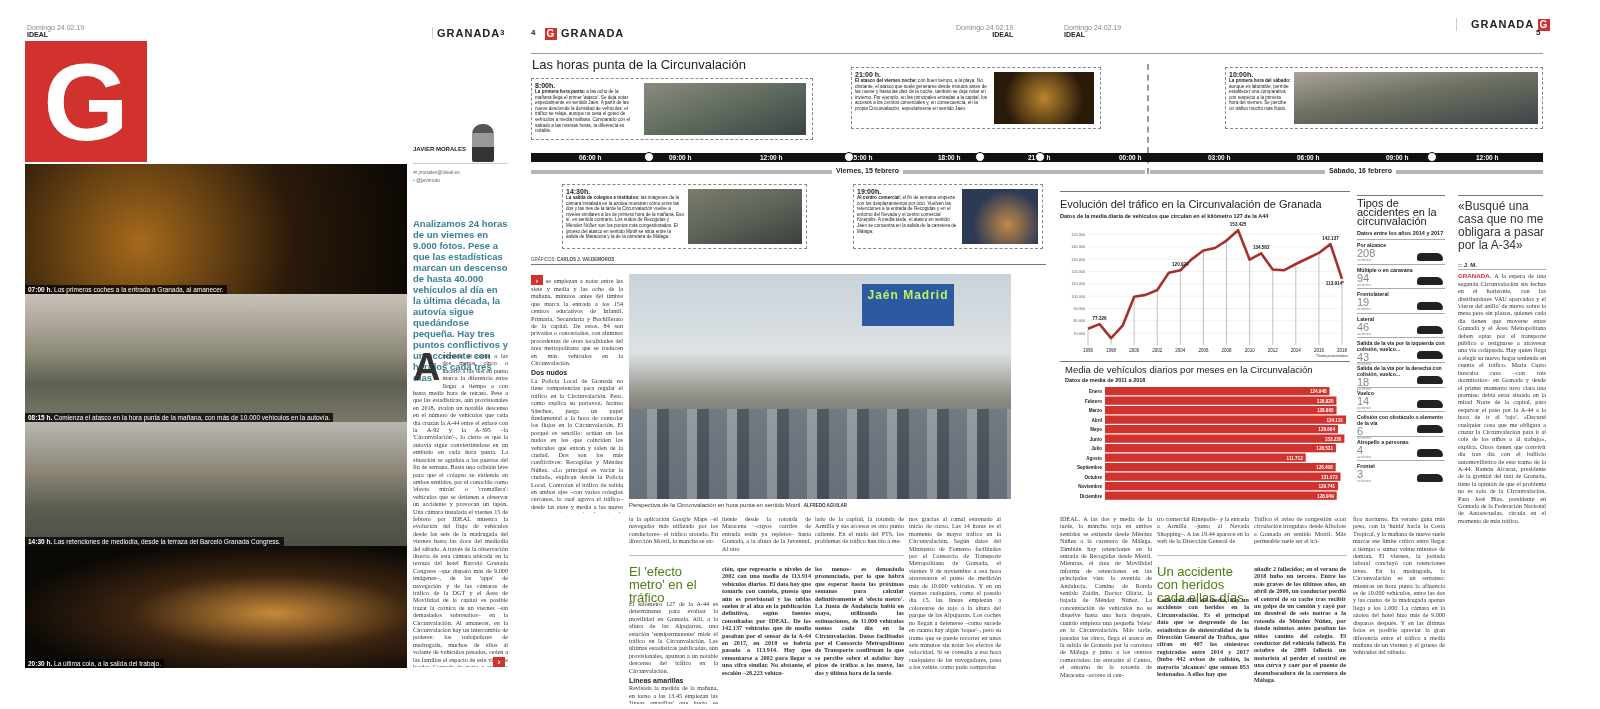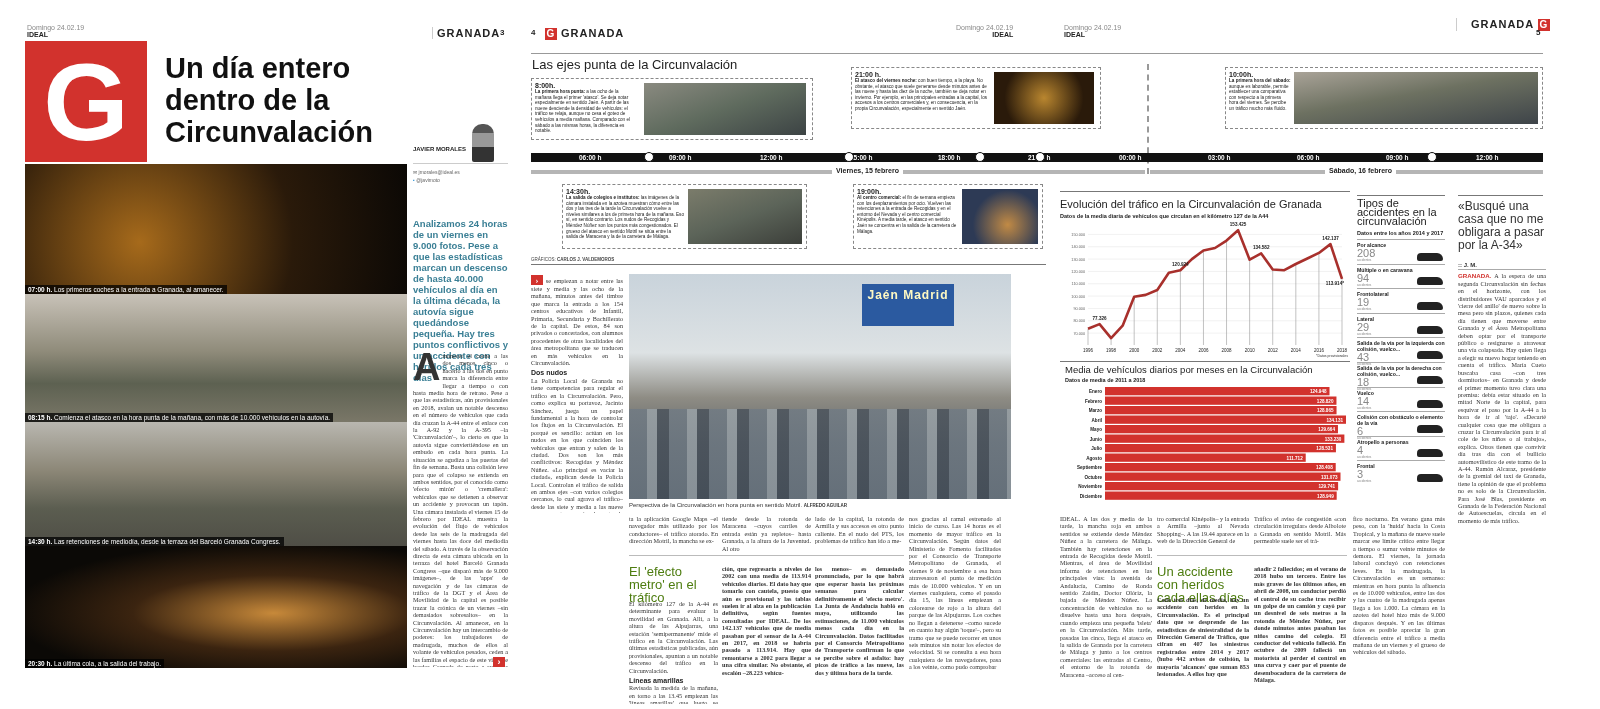--- a/index.html
+++ b/index.html
@@ -37,21 +37,21 @@
 .tbox h4{font-size:7px;font-weight:bold}
 .tbox p{font-size:4.6px;line-height:5.6px;color:#222}
 .tbox .timg{position:absolute;top:4px;bottom:4px}
 .timeline{position:absolute;left:531px;top:153px;width:1012px;height:9px;background:#111}
 .tick{position:absolute;top:0;font-size:6.5px;color:#fff;font-weight:bold;line-height:9px}
 .dot{position:absolute;top:-1px;width:10px;height:10px;border-radius:50%;background:#fff;border:1px solid #111}
 .dayband{position:absolute;top:170px;height:4px;background:#b5b5b5}
 .daylbl{position:absolute;top:167px;font-size:7px;font-weight:bold;background:#fff;padding:0 4px}
 .credit{position:absolute;left:531px;top:257px;font-size:4.5px;color:#444}
 .mainphoto{position:absolute;left:629px;top:274px;width:382px;height:225px;background:linear-gradient(180deg,#c9d3db 0%,#dde2e4 35%,#8e8c84 55%,#5f6468 75%,#3d4650)}
-.sign{position:absolute;left:862px;top:284px;width:92px;height:42px;background:#2b5aa0;color:#fef9c3;font-size:12px;font-weight:bold;text-align:center;line-height:17px;padding-top:3px;letter-spacing:1px}
+.sign{position:absolute;left:862px;top:284px;width:92px;height:42px;background:#2b5aa0;color:#bef264;font-size:12px;font-weight:bold;text-align:center;line-height:17px;padding-top:3px;letter-spacing:1px}
 .photocap{position:absolute;left:629px;top:502px;font-size:6px;color:#333}
 .subhead{position:absolute;font-size:13px;line-height:13px;color:#4d7c0f}
 .col{position:absolute}
 .sans-b{font-family:"Liberation Sans",sans-serif;font-weight:bold;font-size:7px;color:#222;margin-top:3px}
 
 #linechart{position:absolute;left:1060px;top:195px;width:290px;height:165px}
 #barchart{position:absolute;left:1060px;top:362px;width:290px;height:140px}
 .acc{position:absolute;left:1357px;top:195px;width:88px}
 .acc h3{font-size:11px;font-weight:normal;line-height:9px}
 .acc .sub{font-size:5.5px;font-weight:bold;margin:4px 0 3px}
@@ -67,21 +67,20 @@
 
 <div class="page" id="p3">
   <div class="hdr-date" style="left:27px;top:24px">
     <span>Domingo 24.02.19</span>
     <b>IDEAL</b>
   </div>
   <div class="hdr-sec" style="left:432px;top:27px;border-left:1px solid #ccc;padding-left:4px">GRANADA</div>
   <div class="hdr-num" style="left:500px;top:28px">3</div>
 
   <div class="bigG">G</div>
-  <h1 class="headline">Un día entero dentro de la Circunvalación</h1>
 
   <div class="author">JAVIER MORALES</div>
   <div class="avatar"></div>
   <div style="position:absolute;left:413px;top:163px;width:95px;height:1px;background:#ccc"></div>
   <div class="contact">
     <div><span>✉ </span><span>jmorales@ideal.es</span></div>
     <div><span style="color:#3a9ad9">▪ </span><span>@javimoto</span></div>
   </div>
 
   <div class="lead">Analizamos 24 horas de un viernes en 9.000 fotos. Pese a que las estadísticas marcan un descenso de hasta 40.000 vehículos al día en la última década, la autovía sigue quedándose pequeña. Hay tres puntos conflictivos y un accidente con heridos cada tres días</div>
@@ -112,21 +111,21 @@
 <div class="hdr-date" style="left:956px;top:24px;text-align:right">
   <span>Domingo 24.02.19</span><b>IDEAL</b>
 </div>
 <div class="hdr-date" style="left:1064px;top:24px">
   <span>Domingo 24.02.19</span><b>IDEAL</b>
 </div>
 <div class="hdr-sec" style="left:1456px;top:18px;border-left:1px solid #ccc;padding-left:14px"><span>GRANADA</span> <span class="glogo">G</span></div>
 <div class="hdr-num" style="left:1536px;top:28px">5</div>
 
 <div class="rule" style="left:531px;top:53px;width:1012px"></div>
-<div class="ghead" style="left:532px;top:57px">Las ejes punta de la Circunvalación</div>
+<div class="ghead" style="left:532px;top:57px">Las horas punta de la Circunvalación</div>
 
 <div class="tbox" style="left:531px;top:78px;width:282px;height:62px">
   <h4>8:00h.</h4>
   <p style="width:100px"><b>La primera hora punta:</b> <span>a las ocho de la mañana llega el primer 'atasco'. Se deja notar especialmente en sentido Jaén. A partir de las nueve desciende la densidad de vehículos: el tráfico se relaja, aunque no cesa el goteo de vehículos a media mañana. Comparado con el sábado a las mismas horas, la diferencia es notable.</span></p>
   <div class="timg" style="left:112px;right:6px;background:linear-gradient(160deg,#8a8a80,#5f6b5e 50%,#3c4344)"></div>
 </div>
 <div class="tbox" style="left:851px;top:67px;width:250px;height:62px">
   <h4>21:00 h.</h4>
   <p style="width:135px"><b>El atasco del viernes noche:</b> <span>con buen tiempo, a la playa. No obstante, el atasco que suele generarse desde minutos antes de las nueve y hasta las diez de la noche, también se deja notar en invierno. Por ejemplo, en las principales entradas a la capital, los accesos a los centros comerciales y, en consecuencia, en la propia Circunvalación, especialmente en sentido Jaén.</span></p>
   <div class="timg" style="left:142px;right:6px;background:radial-gradient(circle at 50% 50%,#b9862f,#2a1a0a 70%)"></div>
@@ -320,21 +319,21 @@
 </svg>
 
 <div class="acc">
   <div style="height:1px;background:#777;margin-bottom:3px"></div>
   <h3>Tipos de accidentes en la circunvalación</h3>
   <div class="sub">Datos entre los años 2014 y 2017</div>
   <div id="acc-list">
       <div class="accitem"><span>Por alcance</span><span class="n">208</span><span style="font-size: 3px; color: rgb(136, 136, 136); font-weight: normal; display: block;">accidentes</span><span class="car"></span></div>
       <div class="accitem"><span>Múltiple o en caravana</span><span class="n">94</span><span style="font-size: 3px; color: rgb(136, 136, 136); font-weight: normal; display: block;">accidentes</span><span class="car"></span></div>
       <div class="accitem"><span>Frontolateral</span><span class="n">19</span><span style="font-size: 3px; color: rgb(136, 136, 136); font-weight: normal; display: block;">accidentes</span><span class="car"></span></div>
-      <div class="accitem"><span>Lateral</span><span class="n">29</span><span style="font-size: 3px; color: rgb(136, 136, 136); font-weight: normal; display: block;">accidentes</span><span class="car"></span></div>
+      <div class="accitem"><span>Lateral</span><span class="n">46</span><span style="font-size: 3px; color: rgb(136, 136, 136); font-weight: normal; display: block;">accidentes</span><span class="car"></span></div>
       <div class="accitem"><span>Salida de la vía por la izquierda con colisión, vuelco...</span><span class="n">43</span><span style="font-size: 3px; color: rgb(136, 136, 136); font-weight: normal; display: block;">accidentes</span><span class="car"></span></div>
       <div class="accitem"><span>Salida de la vía por la derecha con colisión, vuelco...</span><span class="n">18</span><span style="font-size: 3px; color: rgb(136, 136, 136); font-weight: normal; display: block;">accidentes</span><span class="car"></span></div>
       <div class="accitem"><span>Vuelco</span><span class="n">14</span><span style="font-size: 3px; color: rgb(136, 136, 136); font-weight: normal; display: block;">accidentes</span><span class="car"></span></div>
       <div class="accitem"><span>Colisión con obstáculo o elemento de la vía</span><span class="n">6</span><span style="font-size: 3px; color: rgb(136, 136, 136); font-weight: normal; display: block;">accidentes</span><span class="car"></span></div>
       <div class="accitem"><span>Atropello a personas</span><span class="n">4</span><span style="font-size: 3px; color: rgb(136, 136, 136); font-weight: normal; display: block;">accidentes</span><span class="car"></span></div>
       <div class="accitem"><span>Frontal</span><span class="n">3</span><span style="font-size: 3px; color: rgb(136, 136, 136); font-weight: normal; display: block;">accidentes</span><span class="car"></span></div>
     </div>
 </div>
 
 <div class="rule" style="left:1458px;top:195px;width:85px;background:#777"></div>

